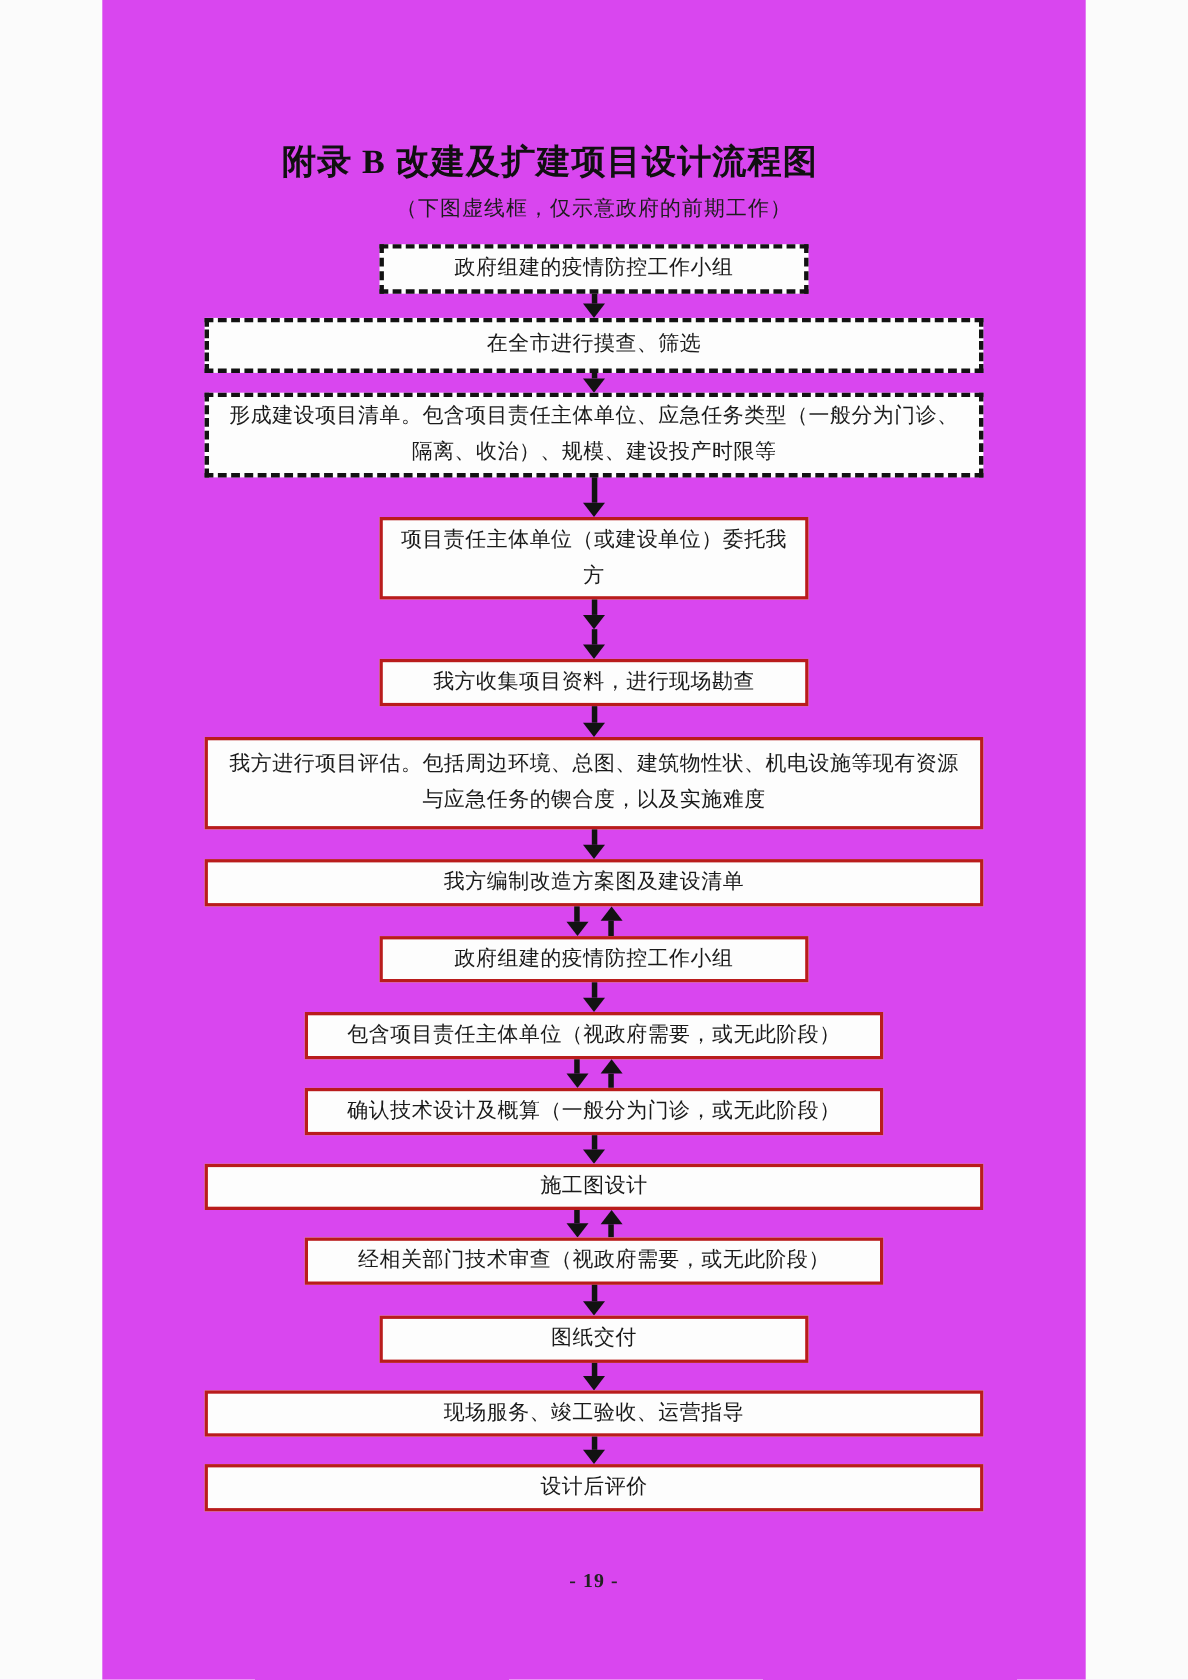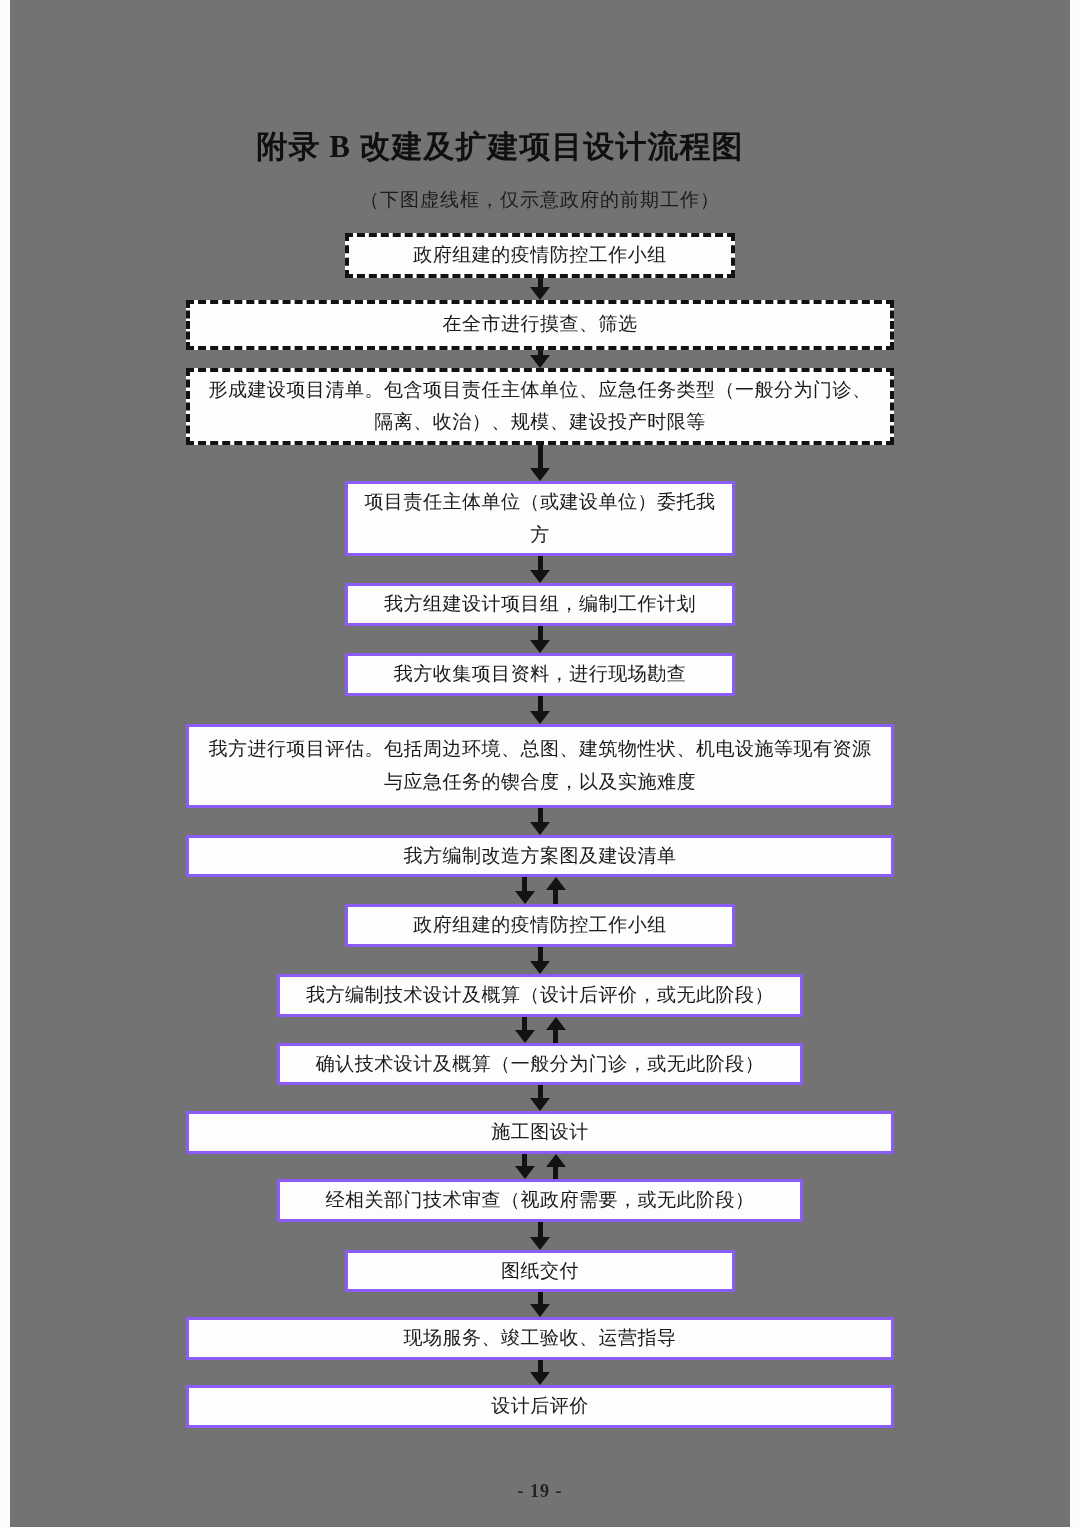--- a/index.html
+++ b/index.html
@@ -3,40 +3,40 @@
 <meta charset="utf-8">
 <style>
   html, body {
     margin: 0;
     padding: 0;
     background: #fbfbfb;
     font-family: "Liberation Serif", "DejaVu Serif", serif;
   }
   .page {
     position: relative;
-    width: 1060px;
+    width: 894px;
     height: 1527px;
     margin: 0 auto;
-    background: #737373;
+    background: #d946ef;
     color: #161616;
     overflow: hidden;
   }
   .title {
     position: relative;
     left: -40px;
     margin-top: 126px;
     text-align: center;
     font-size: 31px;
     font-weight: bold;
     letter-spacing: 1px;
     line-height: 1.35;
     color: #101010;
   }
   .subtitle {
-    margin-top: 19px;
+    margin-top: 8px;
     text-align: center;
     font-size: 19px;
     letter-spacing: 1px;
     color: #1c1c1c;
   }
   .flow {
     margin-top: 20px;
     display: flex;
     flex-direction: column;
     align-items: center;
@@ -44,21 +44,21 @@
   .box {
     box-sizing: border-box;
     display: flex;
     align-items: center;
     justify-content: center;
     text-align: center;
     font-size: 19px;
     line-height: 1.72;
     letter-spacing: 0.5px;
     padding: 2px 10px;
-    border: 3px solid #8b5cf6;
+    border: 3px solid #b91c1c;
     background: #fdfdfd;
     color: #1a1a1a;
   }
   .box.dashed { border: 4px dashed #121212; }
   .w-narrow { width: 390px; }
   .w-mid    { width: 526px; }
   .w-full   { width: 708px; }
   .hb40 { min-height: 40px; }
   .hb42 { min-height: 42px; }
   .hb44 { min-height: 44px; }
@@ -149,21 +149,20 @@
 
     <div class="box w-narrow hb40">项目责任主体单位（或建设单位）委托我方</div>
 
     <div class="connector g27">
       <div class="arr">
           <span class="shaft"></span>
           <span class="head-down"></span>
         </div>
     </div>
 
-    <div class="box w-narrow hb40">我方组建设计项目组，编制工作计划</div>
 
     <div class="connector g27">
       <div class="arr">
           <span class="shaft"></span>
           <span class="head-down"></span>
         </div>
     </div>
 
     <div class="box w-narrow hb40">我方收集项目资料，进行现场勘查</div>
 
@@ -198,21 +197,21 @@
 
     <div class="box w-narrow hb40">政府组建的疫情防控工作小组</div>
 
     <div class="connector g27">
       <div class="arr">
           <span class="shaft"></span>
           <span class="head-down"></span>
         </div>
     </div>
 
-    <div class="box w-mid hb40">我方编制技术设计及概算（设计后评价，或无此阶段）</div>
+    <div class="box w-mid hb40">包含项目责任主体单位（视政府需要，或无此阶段）</div>
 
     <div class="connector g26">
       <div class="arr">
           <span class="shaft"></span>
           <span class="head-down"></span>
         </div>
       <div class="arr">
           <span class="head-up"></span>
           <span class="shaft"></span>
         </div>

